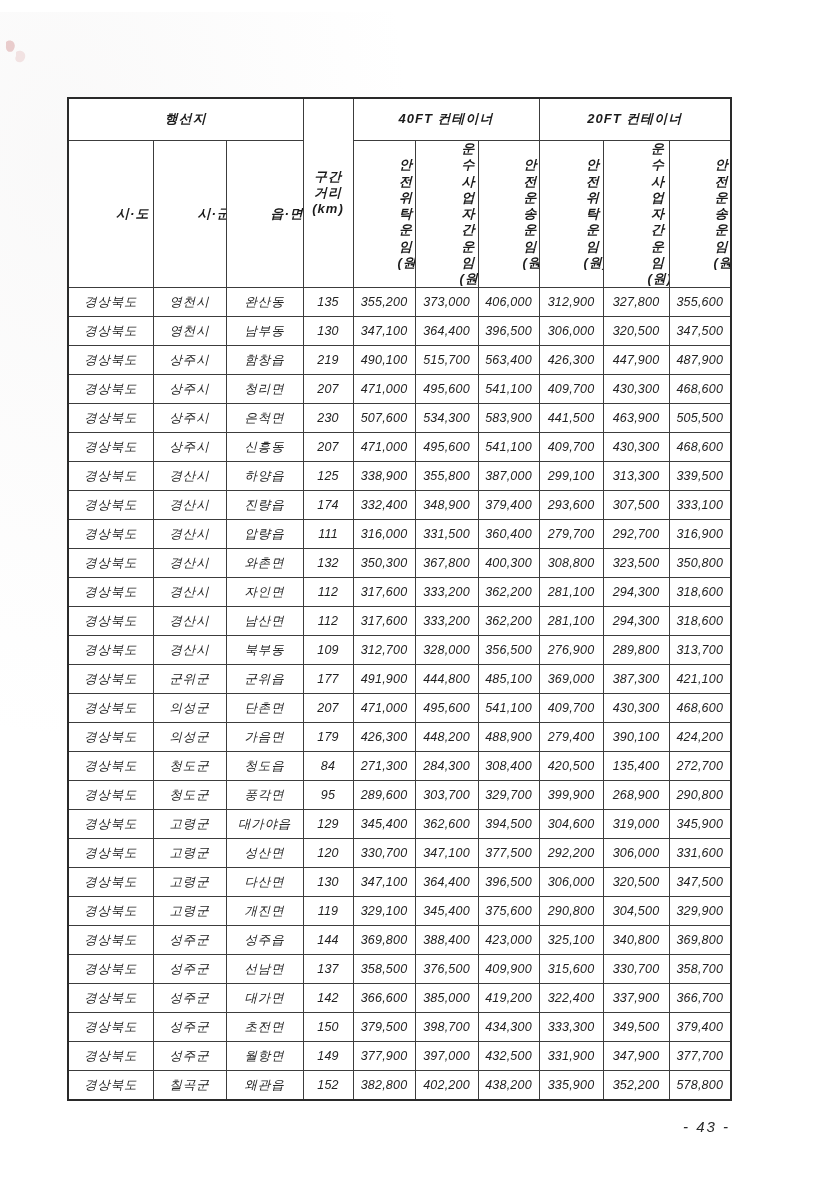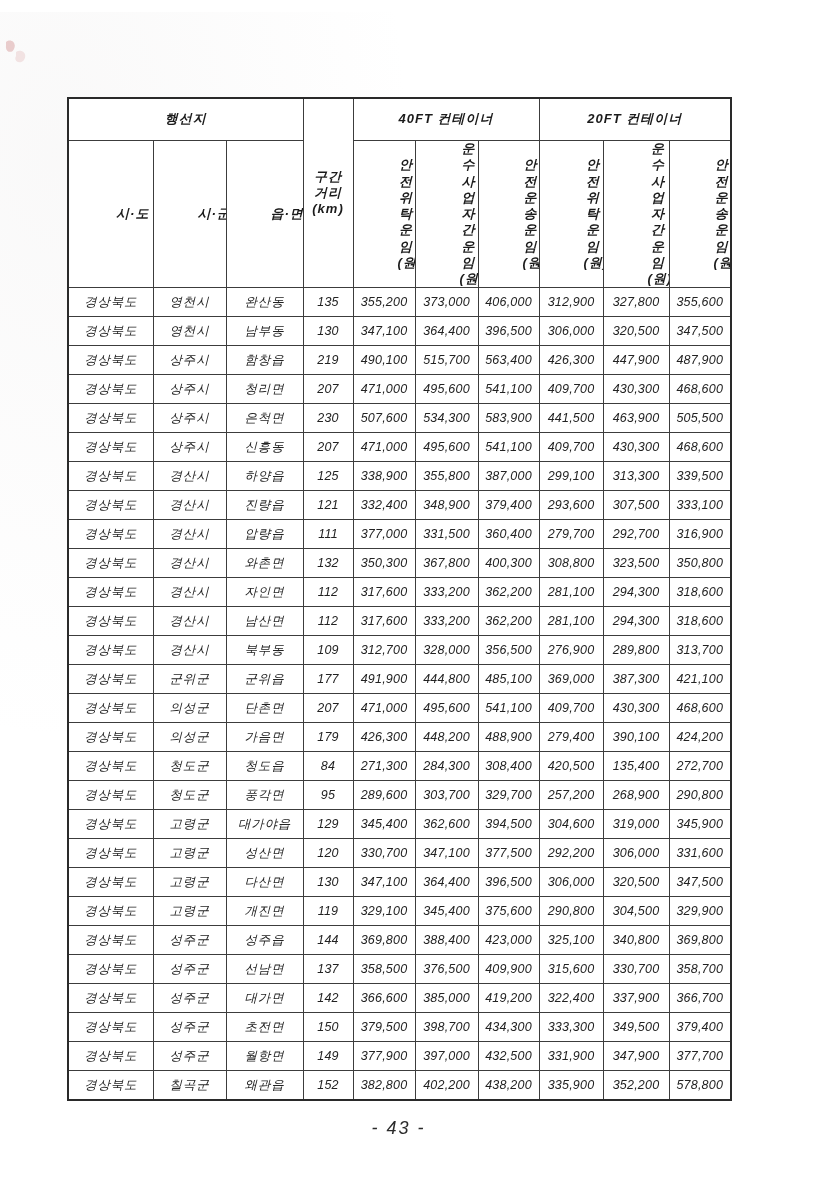--- a/index.html
+++ b/index.html
@@ -41,21 +41,21 @@
   }
   th.grp{font-size:14px;height:41px;}
   th.sub{height:67px;padding-left:44px;}
   th.multiline{white-space:pre-line;line-height:1.3;letter-spacing:0.5px;}
   .doc-table tbody td{
     height:28px;font-size:12.5px;letter-spacing:0.2px;color:#222;
   }
   .doc-table tbody td.t{letter-spacing:0.8px;}
   .page-footer{
     position:absolute;left:67px;top:1106px;width:663px;
-    text-align:center;font-size:18px;color:#2a2a2a;letter-spacing:2px;
+    text-align:right;font-size:15px;color:#2a2a2a;letter-spacing:2px;
   }
 </style>
 </head>
 <body>
 
 <div class="page">
 
   <svg class="artifact" viewBox="0 0 42 42">
     <path d="M4 8 C 9 4, 15 9, 12 15 C 10 20, 3 18, 4 12 Z" fill="#b34040" opacity="0.45"></path>
     <path d="M14 18 C 20 14, 26 20, 22 26 C 18 31, 11 27, 14 22 Z" fill="#c46a6a" opacity="0.30"></path>
@@ -195,34 +195,34 @@
           <td>355,800</td>
           <td>387,000</td>
           <td>299,100</td>
           <td>313,300</td>
           <td>339,500</td>
         </tr>
         <tr>
           <td class="t">경상북도</td>
           <td class="t">경산시</td>
           <td class="t">진량읍</td>
-          <td>121</td>
+          <td>174</td>
           <td>332,400</td>
           <td>348,900</td>
           <td>379,400</td>
           <td>293,600</td>
           <td>307,500</td>
           <td>333,100</td>
         </tr>
         <tr>
           <td class="t">경상북도</td>
           <td class="t">경산시</td>
           <td class="t">압량읍</td>
           <td>111</td>
-          <td>377,000</td>
+          <td>316,000</td>
           <td>331,500</td>
           <td>360,400</td>
           <td>279,700</td>
           <td>292,700</td>
           <td>316,900</td>
         </tr>
         <tr>
           <td class="t">경상북도</td>
           <td class="t">경산시</td>
           <td class="t">와촌면</td>
@@ -319,21 +319,21 @@
           <td>272,700</td>
         </tr>
         <tr>
           <td class="t">경상북도</td>
           <td class="t">청도군</td>
           <td class="t">풍각면</td>
           <td>95</td>
           <td>289,600</td>
           <td>303,700</td>
           <td>329,700</td>
-          <td>257,200</td>
+          <td>399,900</td>
           <td>268,900</td>
           <td>290,800</td>
         </tr>
         <tr>
           <td class="t">경상북도</td>
           <td class="t">고령군</td>
           <td class="t">대가야읍</td>
           <td>129</td>
           <td>345,400</td>
           <td>362,600</td>

